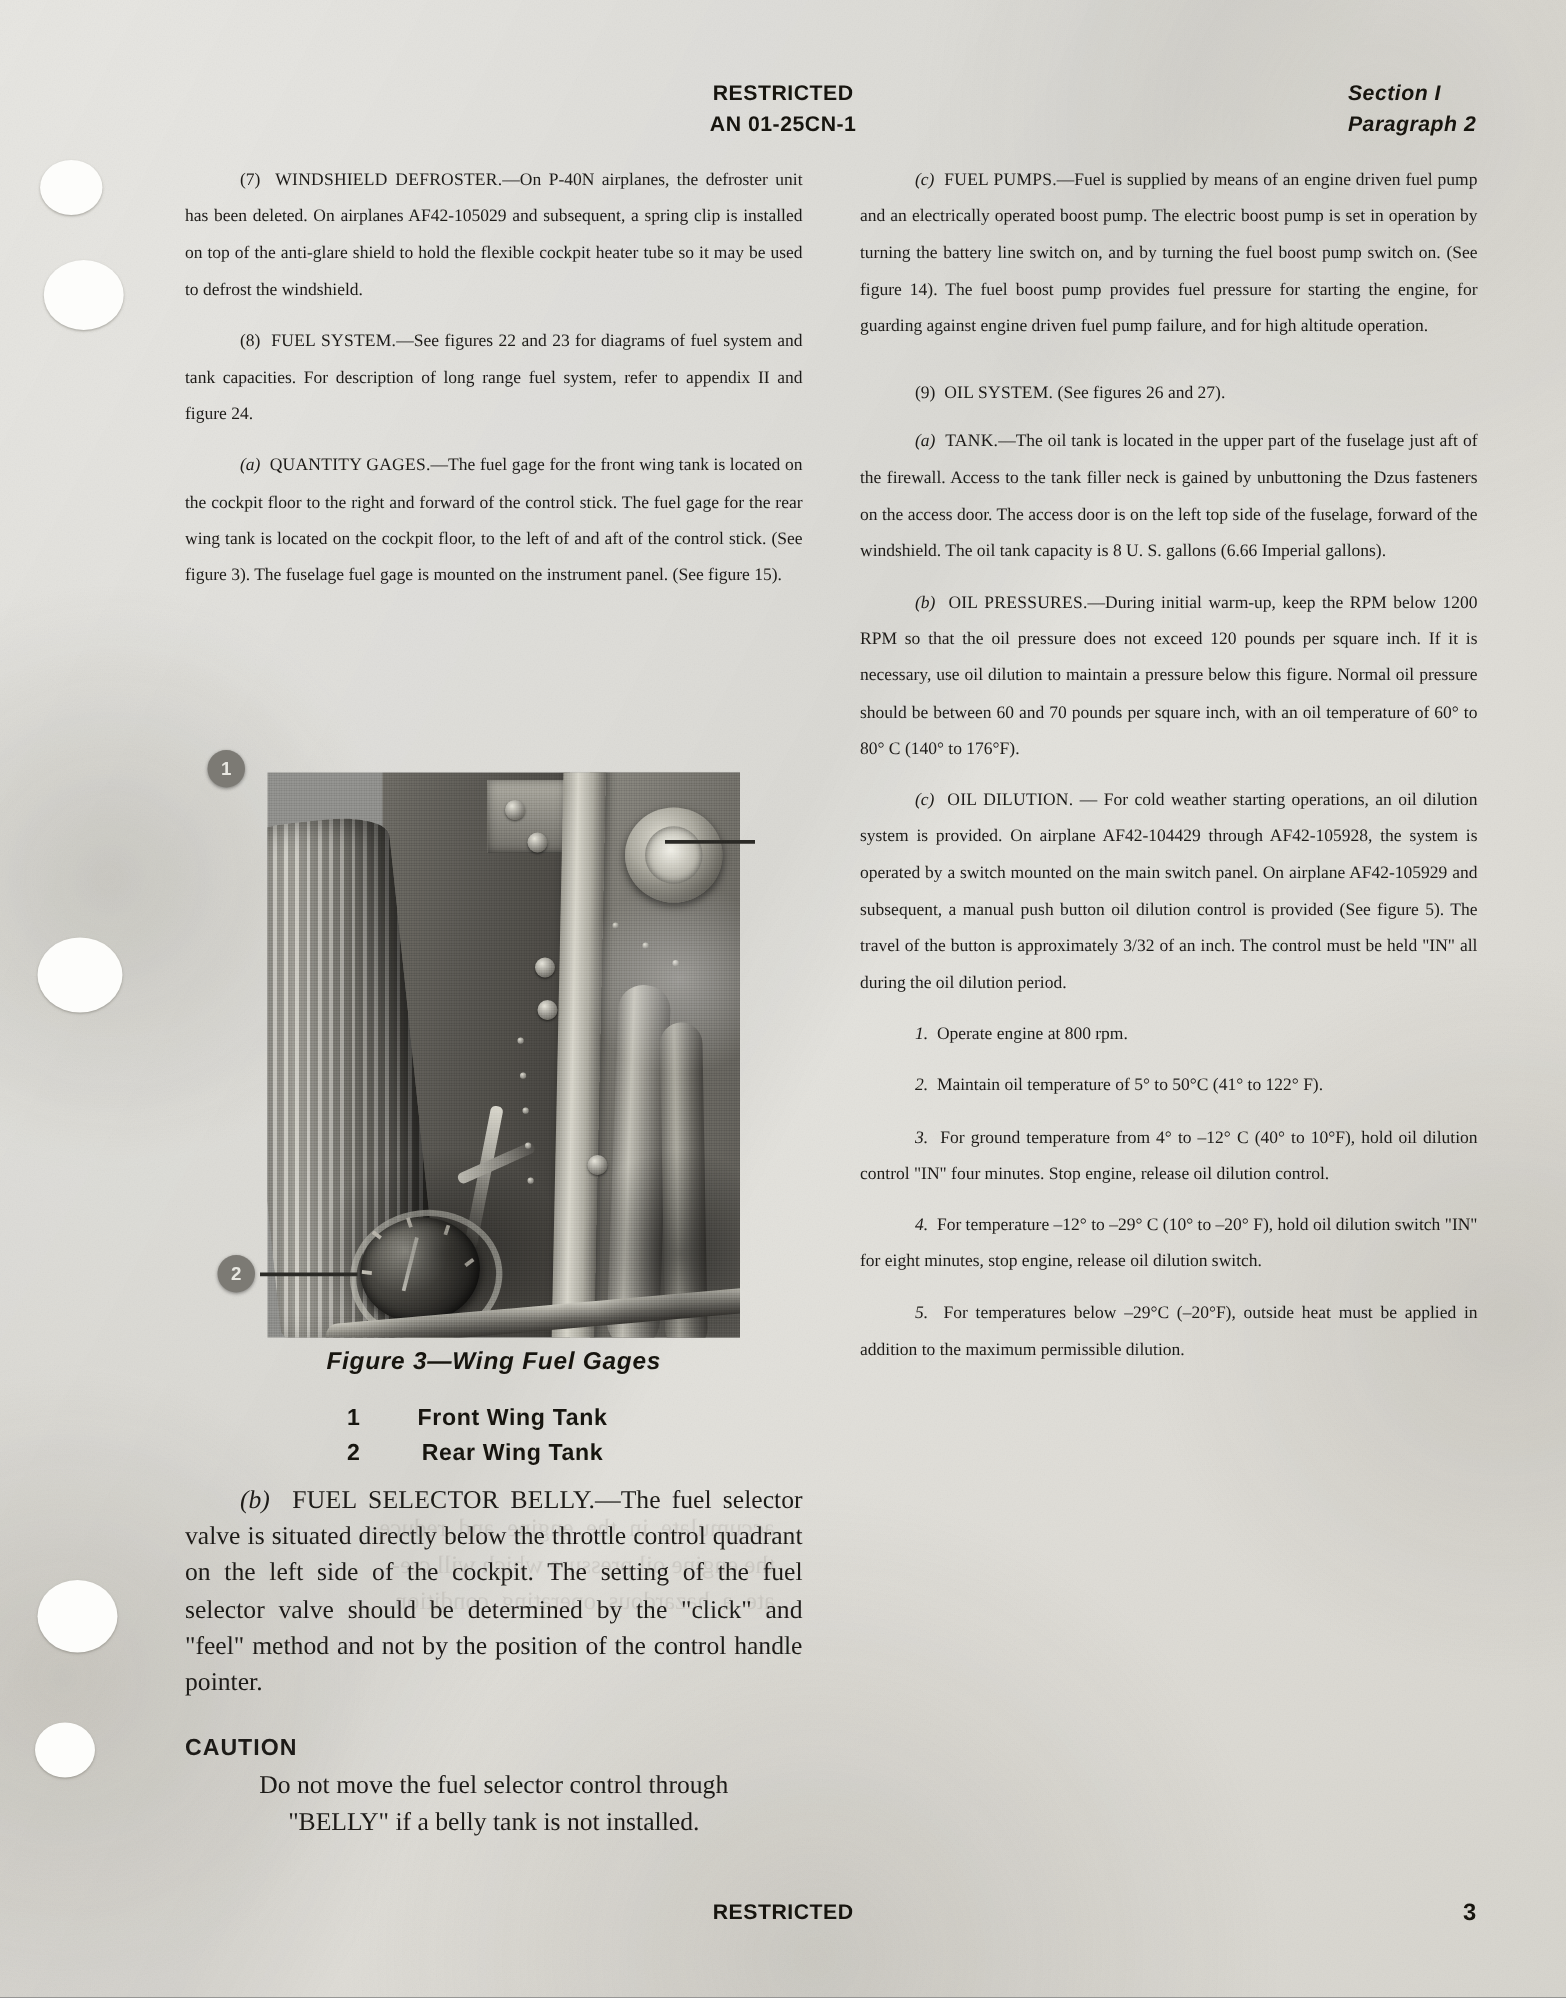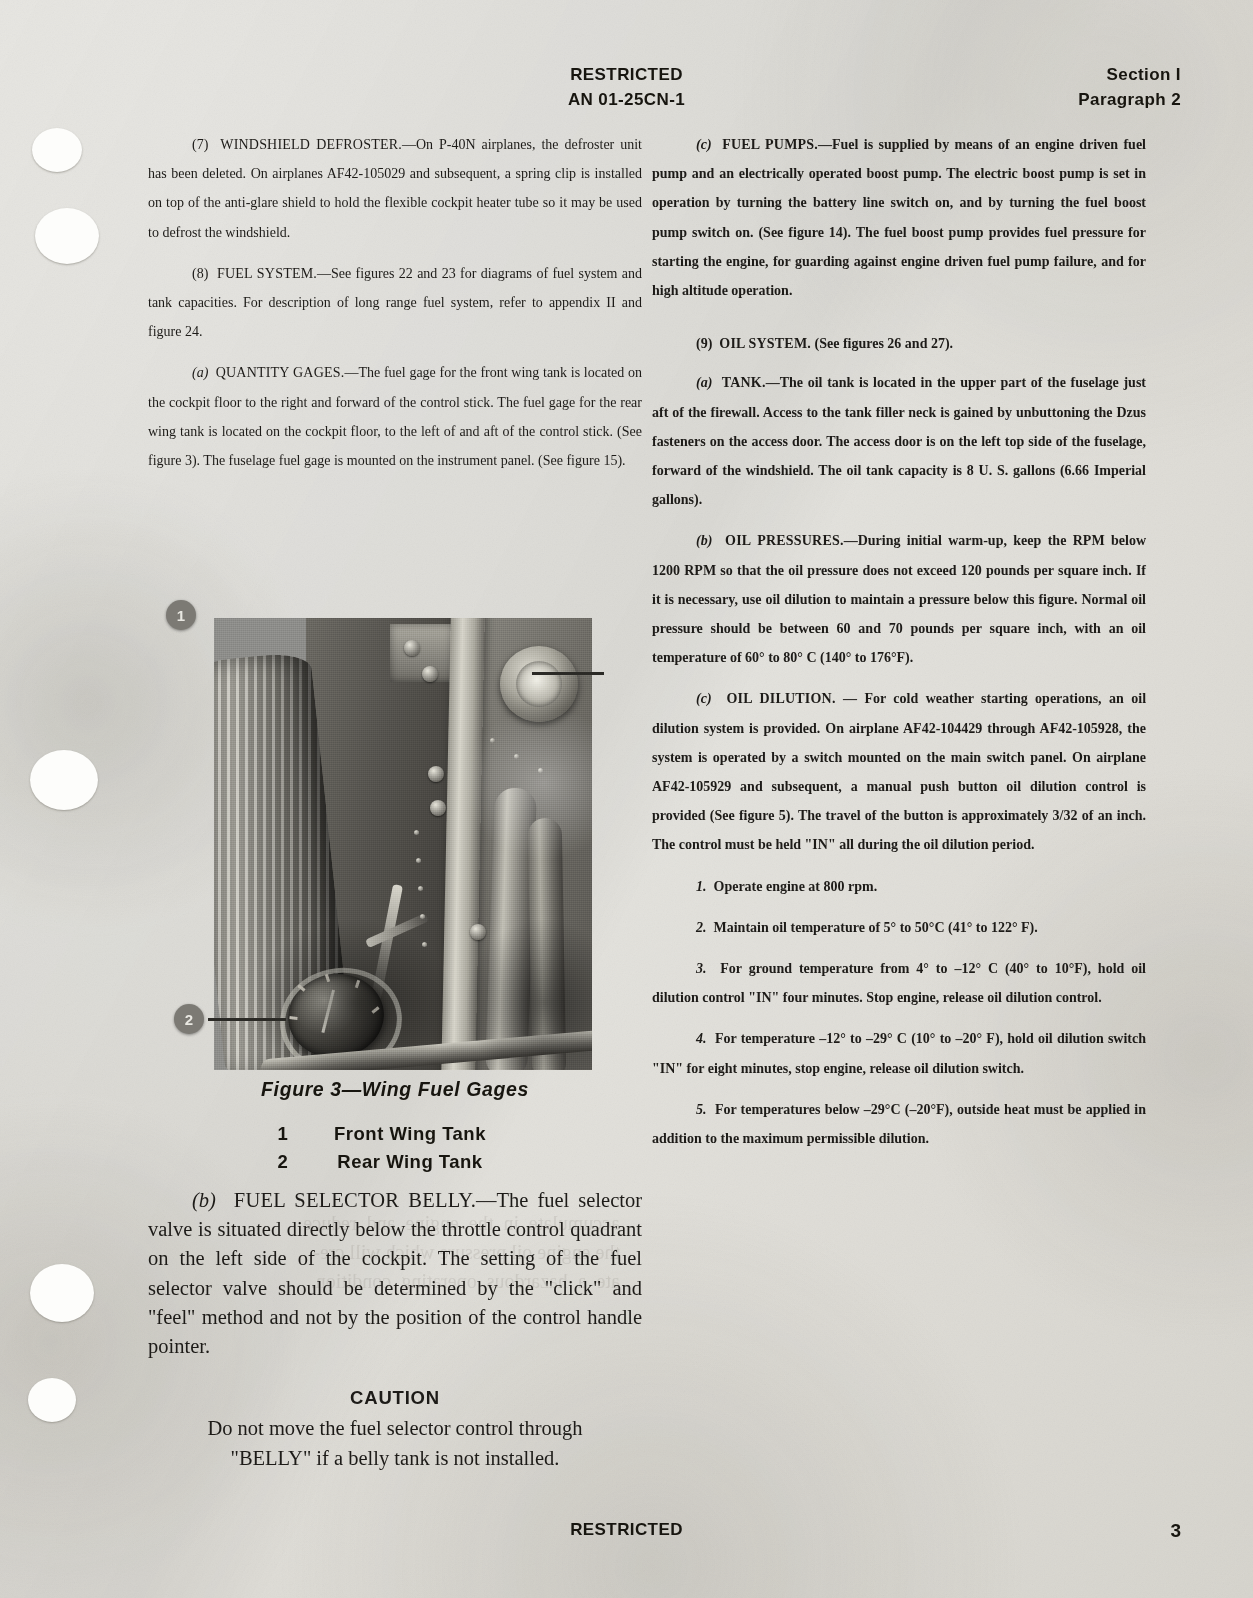--- a/index.html
+++ b/index.html
@@ -53,39 +53,39 @@
   }
   .hdr-center {
     position: absolute; left: 0; right: 0;
     text-align: center;
     font-size: 17px;
     line-height: 25px;
     color: #17150f;
   }
   .hdr-right {
     position: absolute; right: 72px; top: 0;
-    text-align: right;
     font-size: 17px;
     line-height: 25px;
     color: #17150f;
+    font-style: italic;
   }
 
   
   .col {
     position: absolute;
     top: 130px;
     width: 494px;
     font-size: 14px;
     line-height: 29.2px;
     text-align: justify;
     text-justify: inter-word;
     hyphens: none;
   }
   .col-left  { left: 148px; }
-  .col-right { left: 652px; font-weight: bold; }
+  .col-right { left: 688px; }
 
   p.para {
     margin: 0 0 12px 0;
     text-indent: 44px;
   }
   p.tight { margin-bottom: 10px; margin-top: 24px; }
   .run-head {
     font-variant: normal;
     letter-spacing: .2px;
   }
@@ -274,21 +274,20 @@
   .legtxt { width: 205px; text-align: center; }
 
   .col-left-lower {
     position: absolute;
     left: 148px; top: 1186px; width: 494px;
     font-size: 20.5px;
     line-height: 29.2px;
     text-align: justify;
   }
   .caution-head {
-    text-align: center;
     font-family: "Liberation Sans", "DejaVu Sans", sans-serif;
     font-weight: bold;
     font-size: 18.5px;
     letter-spacing: .8px;
     margin: 22px 0 2px 0;
   }
   .caution-body {
     text-align: center;
     text-indent: 0;
     margin: 0;

